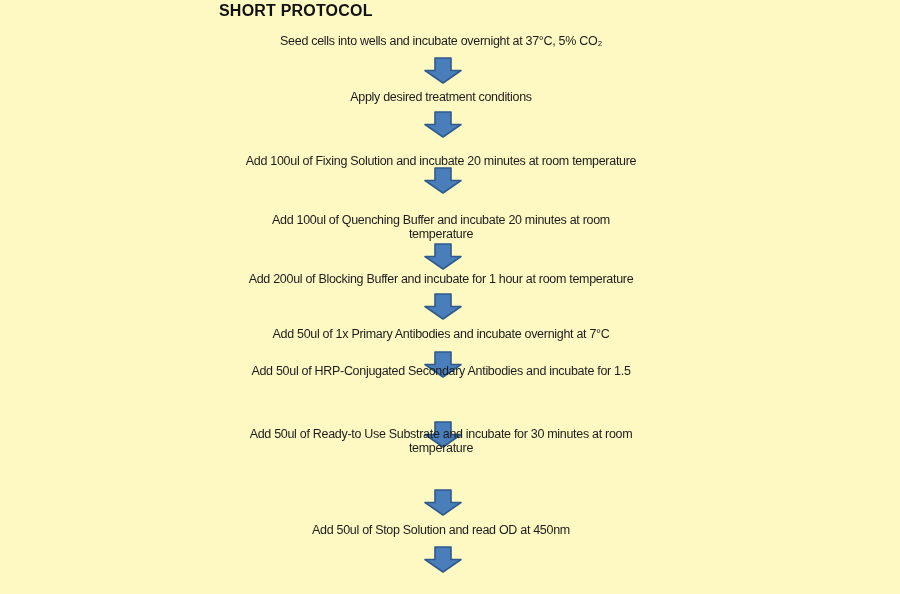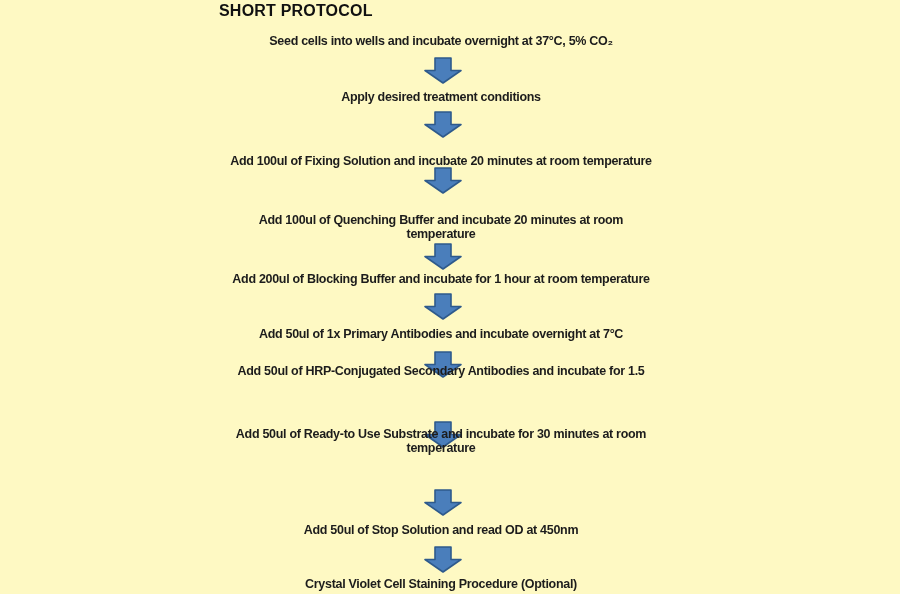--- a/index.html
+++ b/index.html
@@ -24,21 +24,21 @@
     color: #111111;
     letter-spacing: 0.2px;
     white-space: nowrap;
   }
   .step {
     position: absolute;
     left: 41px;
     width: 800px;
     text-align: center;
     font-size: 12.5px;
-    font-weight: bold;
+    font-weight: normal;
     color: #1c1c1c;
     line-height: 14px;
     letter-spacing: -0.3px;
   }
   .step-line {
     white-space: nowrap;
   }
   .arrow {
     position: absolute;
     left: 423px;
@@ -120,17 +120,14 @@
   </svg>
 
   <div class="step" style="top:523px">
     <div class="step-line">Add 50ul of Stop Solution and read OD at 450nm</div>
   </div>
 
   <svg class="arrow" style="top:546px" viewBox="0 0 40 27">
     <polygon points="12,1 28,1 28,13.5 38,13.5 20,26 2,13.5 12,13.5" stroke-width="1.6" stroke-linejoin="round" fill="#4a7ebb" stroke="#2e5a8c"></polygon>
   </svg>
 
-  <div class="step" style="top:577px">
-    <div class="step-line">Crystal Violet Cell Staining Procedure (Optional)</div>
-  </div>
 
 </div>
 
 </body></html>

